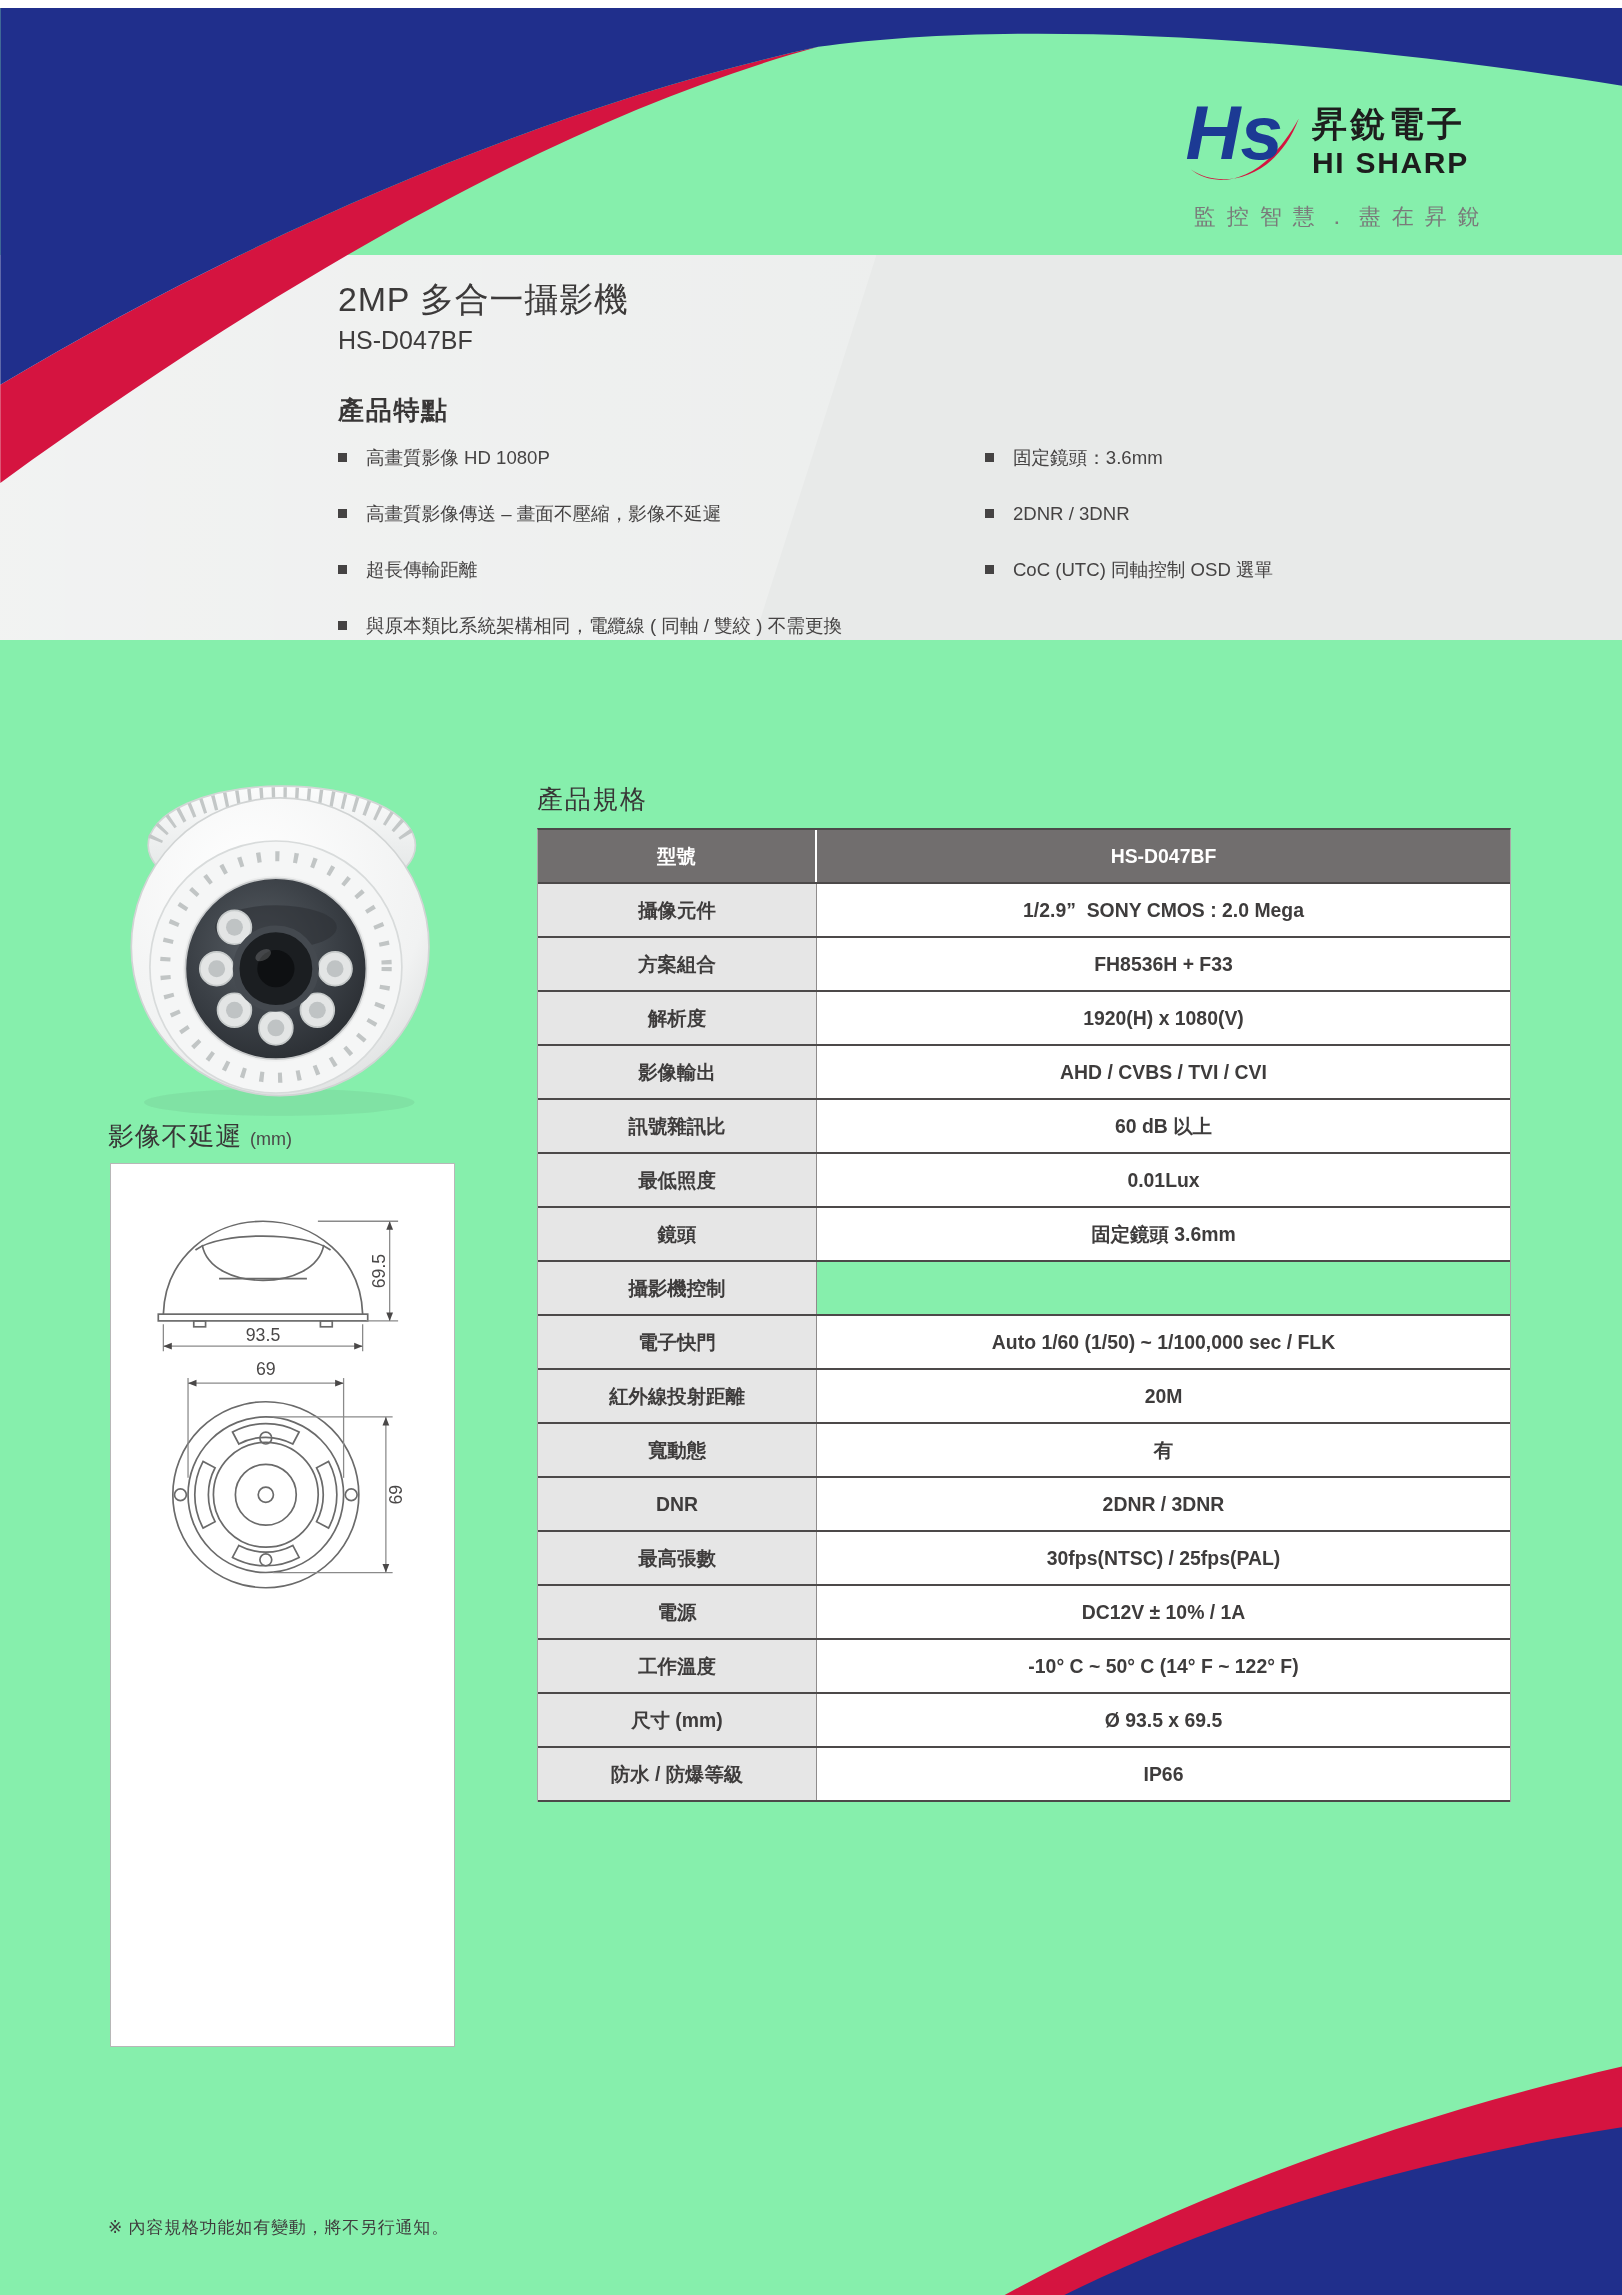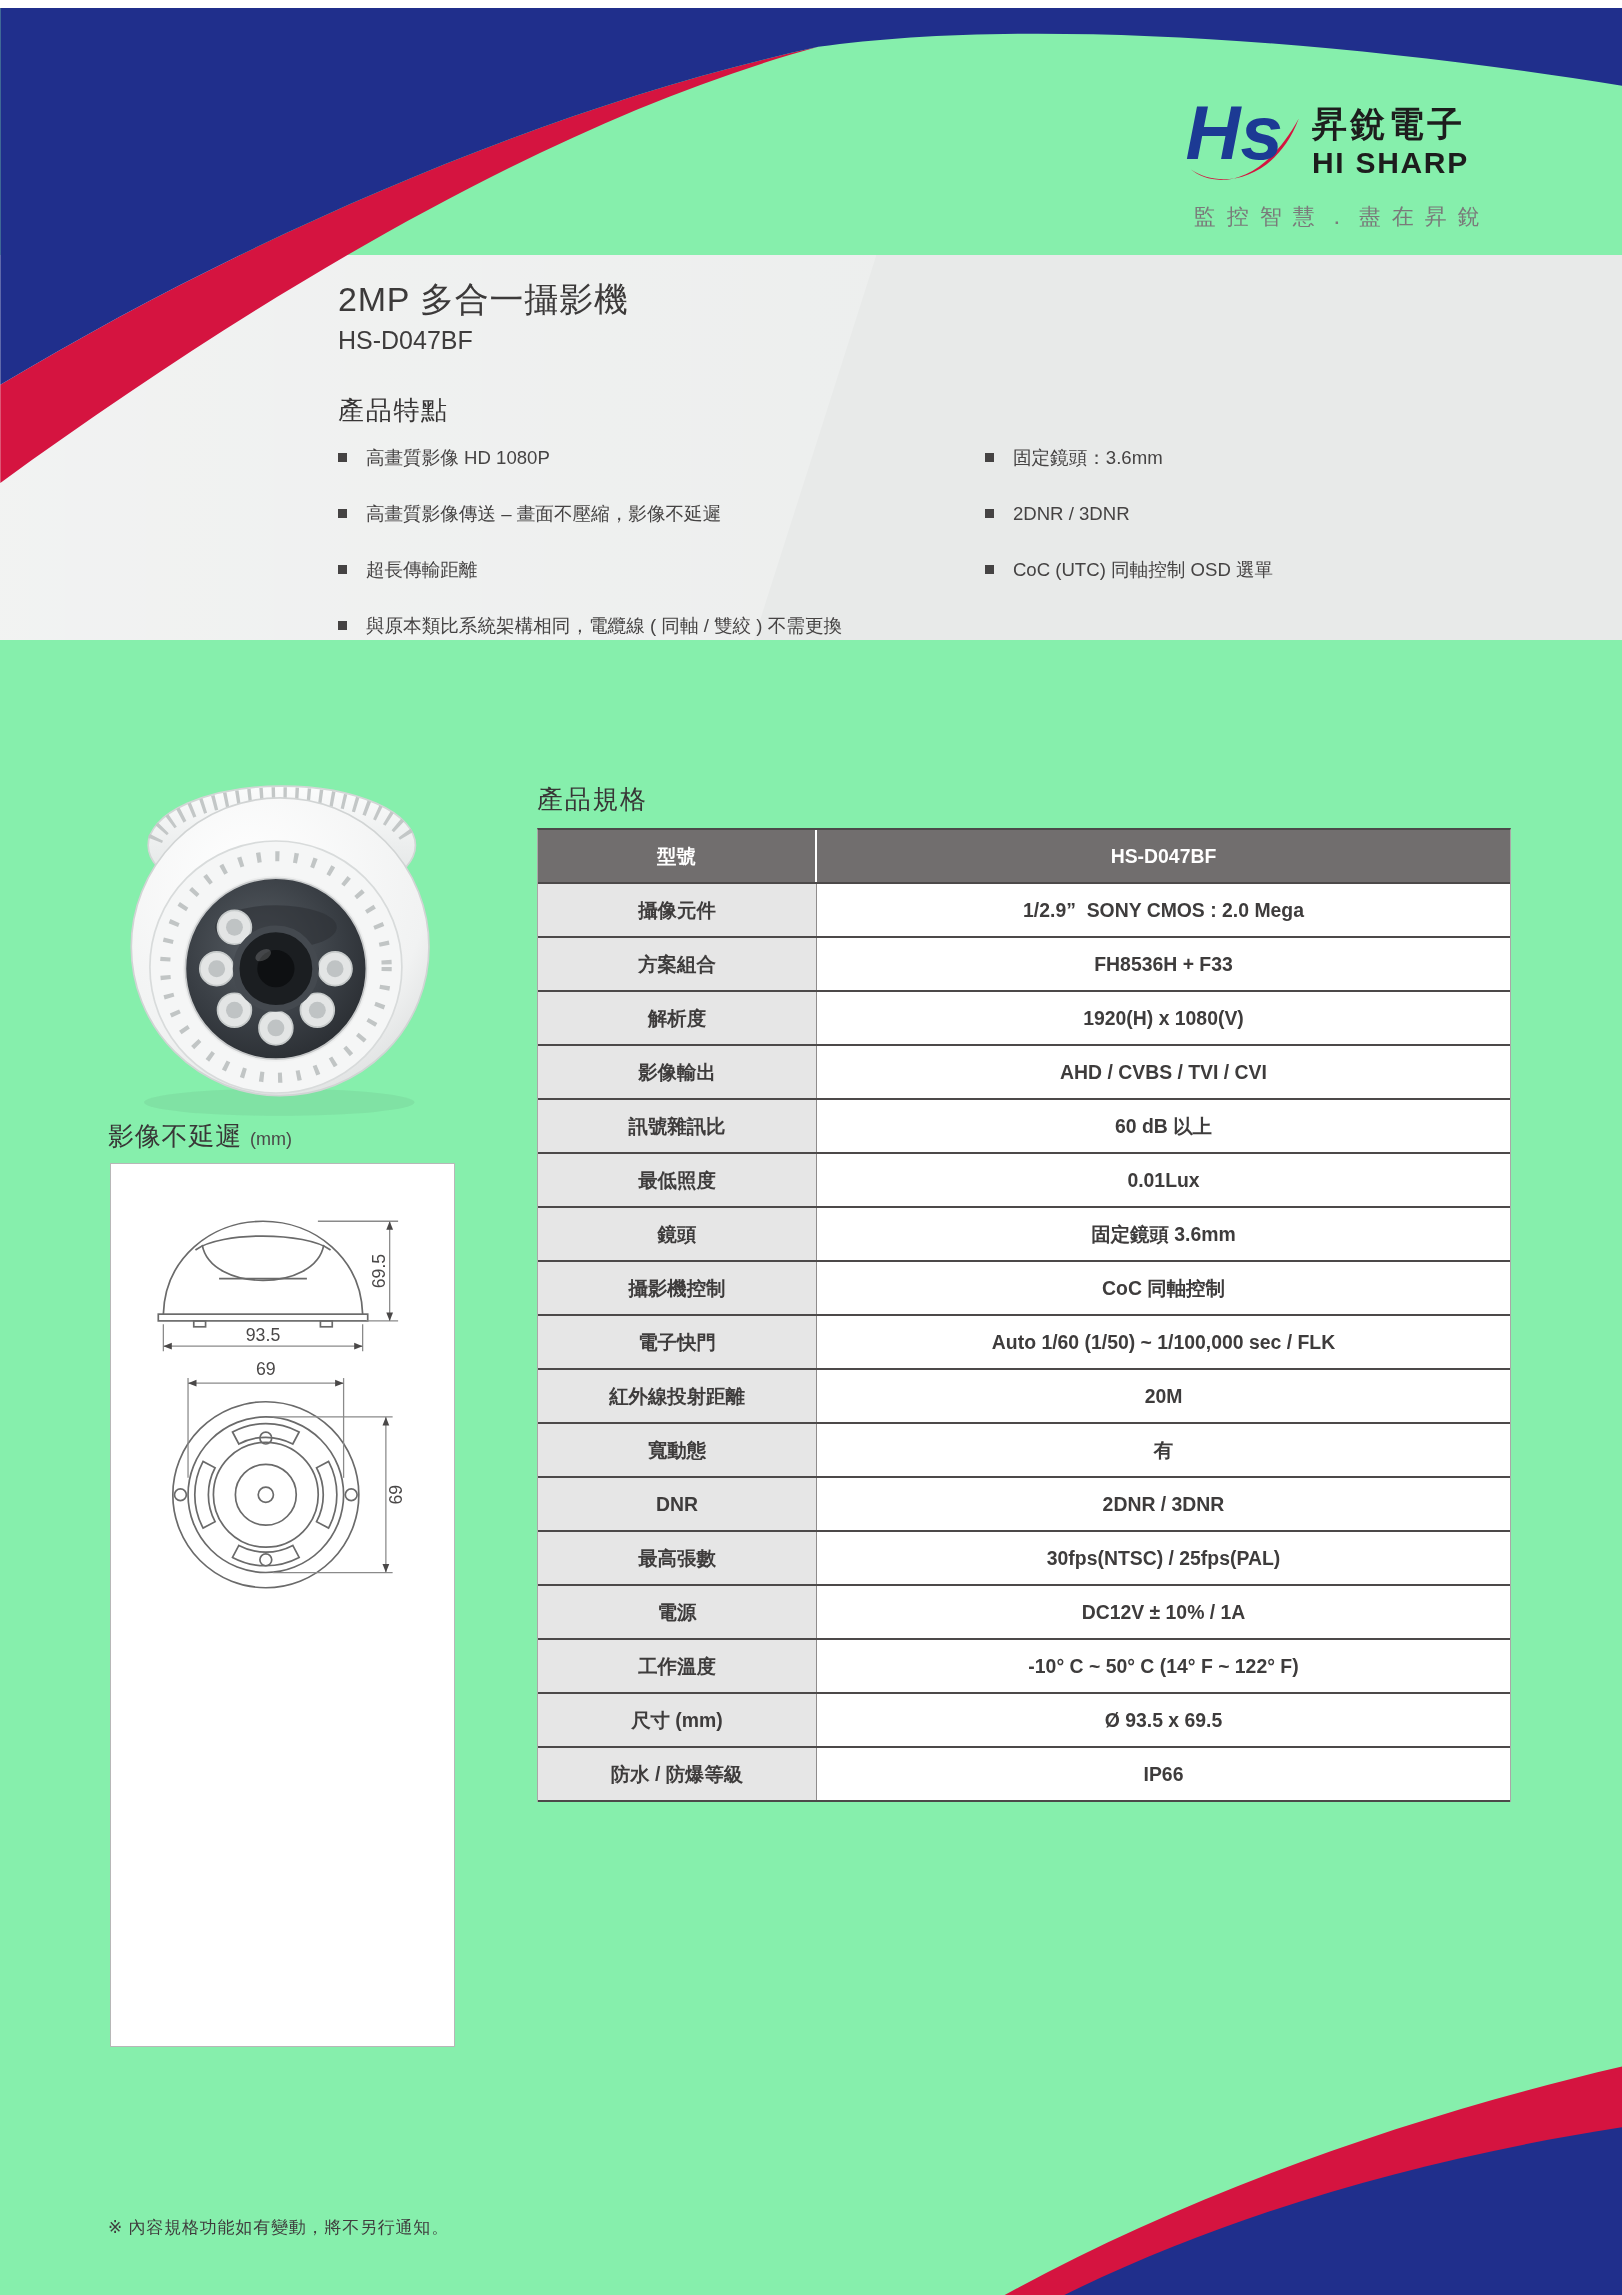--- a/index.html
+++ b/index.html
@@ -21,21 +21,21 @@
   #logo-mark{position:absolute;left:6.8px;top:5px;width:127px;height:108px;}
   .logo-zh{position:absolute;left:137px;top:18.6px;font-size:35px;font-weight:700;color:#1d1d1d;letter-spacing:3.4px;}
   .logo-en{position:absolute;left:137px;top:64px;font-size:30px;font-weight:700;color:#1d1d1d;letter-spacing:1.7px;}
   #tagline{position:absolute;left:1.7px;top:120px;width:314px;font-size:22px;color:#7a7a7a;letter-spacing:11px;white-space:nowrap;text-align:right;}
 
   
   #title{left:338px;top:269px;font-size:34px;font-weight:500;color:#3c3a3a;letter-spacing:0.8px;}
   #model{left:338px;top:318px;font-size:25px;font-weight:400;color:#3e3c3c;}
 
   
-  #features-heading{left:338px;top:385px;font-size:26px;font-weight:400;color:#383636;letter-spacing:1.7px;}
+  #features-heading{left:338px;top:385px;font-size:26px;font-weight:700;color:#383636;letter-spacing:1.7px;}
   .feat-col{display:flex;flex-direction:column;gap:23px;}
   #feat-left{left:338px;top:433px;width:642px;}
   #feat-right{left:985px;top:433px;width:524px;}
   .feat{display:flex;align-items:center;height:33px;font-size:18.6px;color:#454343;}
   .bullet{width:9.3px;height:9.3px;background:#454343;margin-right:18.6px;flex:0 0 auto;}
 
   
   #camera{left:89px;top:729px;width:389px;height:389px;}
 
   
@@ -203,21 +203,20 @@
     <div class="spec-row">
       <div class="spec-label">最低照度</div>
       <div class="spec-value">0.01Lux</div>
     </div>
     <div class="spec-row">
       <div class="spec-label">鏡頭</div>
       <div class="spec-value">固定鏡頭 3.6mm</div>
     </div>
     <div class="spec-row">
       <div class="spec-label">攝影機控制</div>
-      <div class="spec-value">CoC 同軸控制</div>
     </div>
     <div class="spec-row">
       <div class="spec-label">電子快門</div>
       <div class="spec-value">Auto 1/60 (1/50) ~ 1/100,000 sec / FLK</div>
     </div>
     <div class="spec-row">
       <div class="spec-label">紅外線投射距離</div>
       <div class="spec-value">20M</div>
     </div>
     <div class="spec-row">

